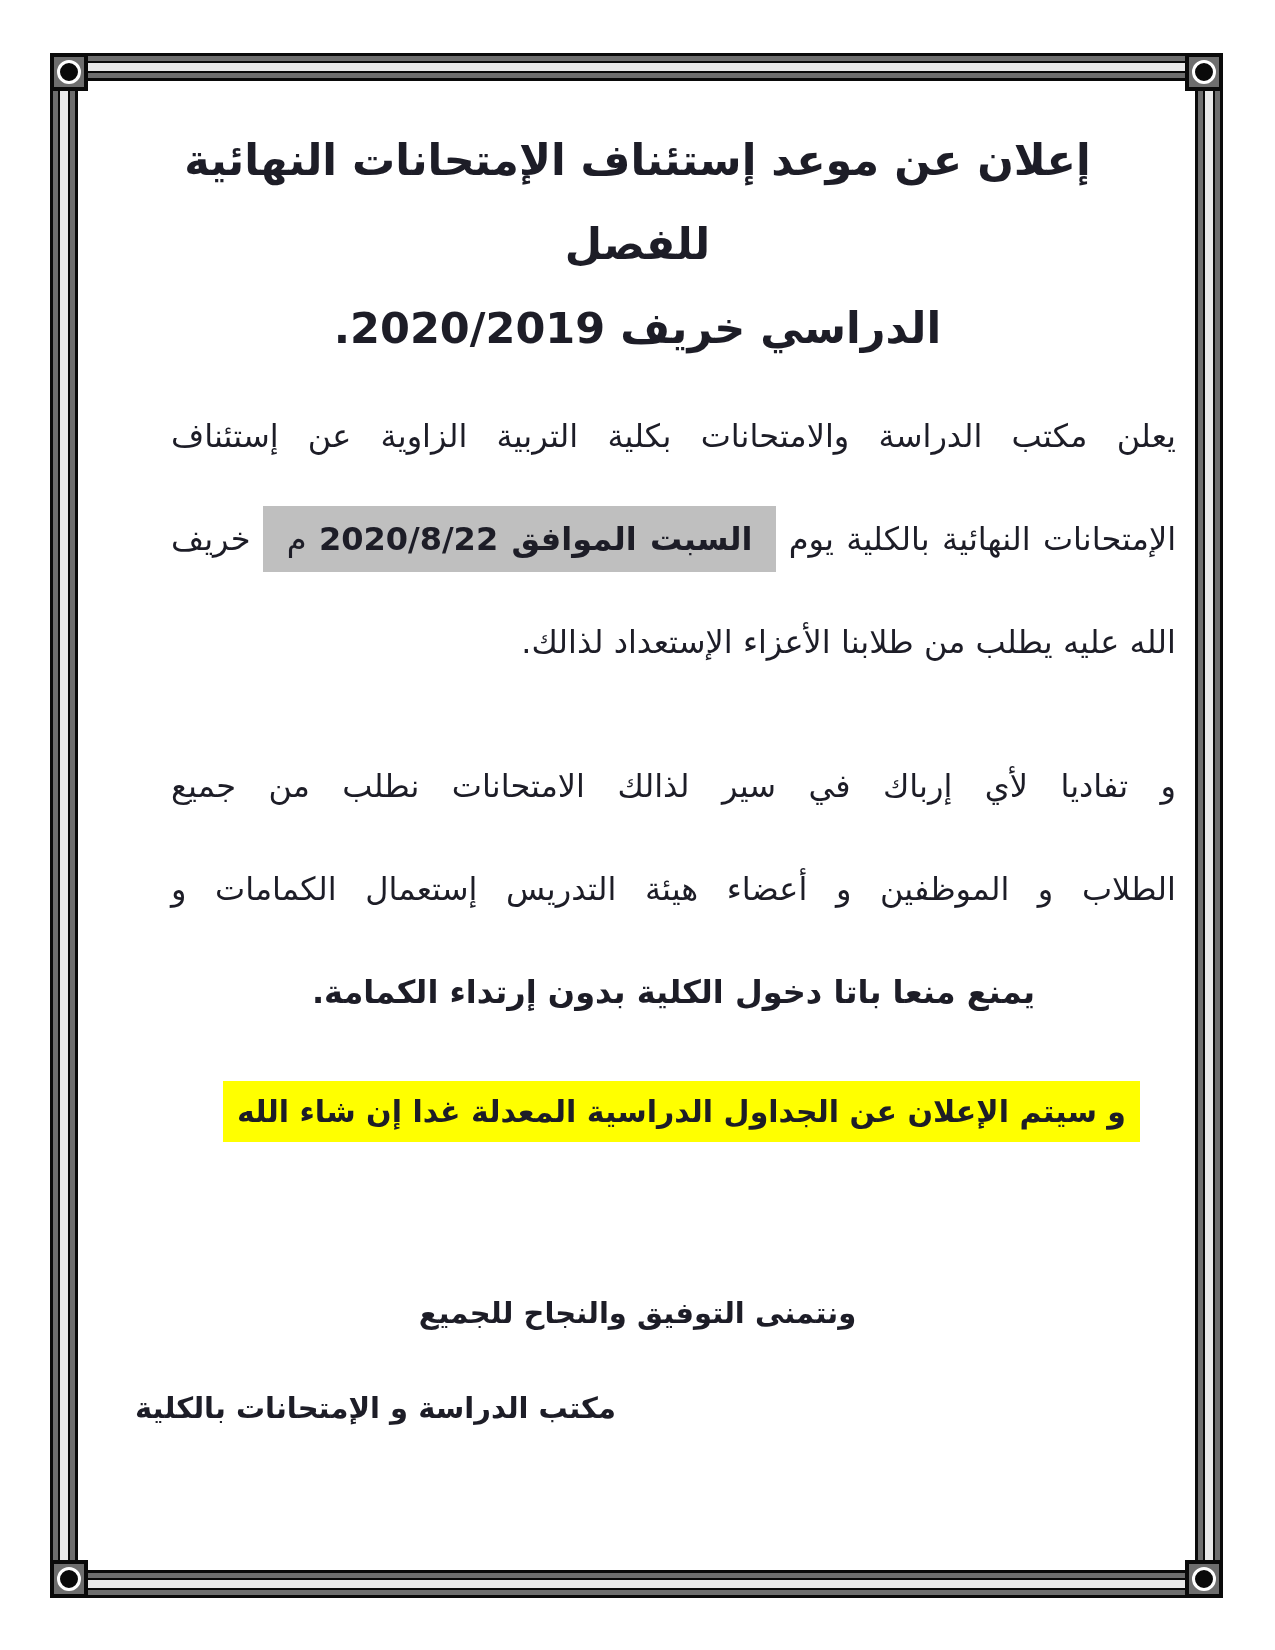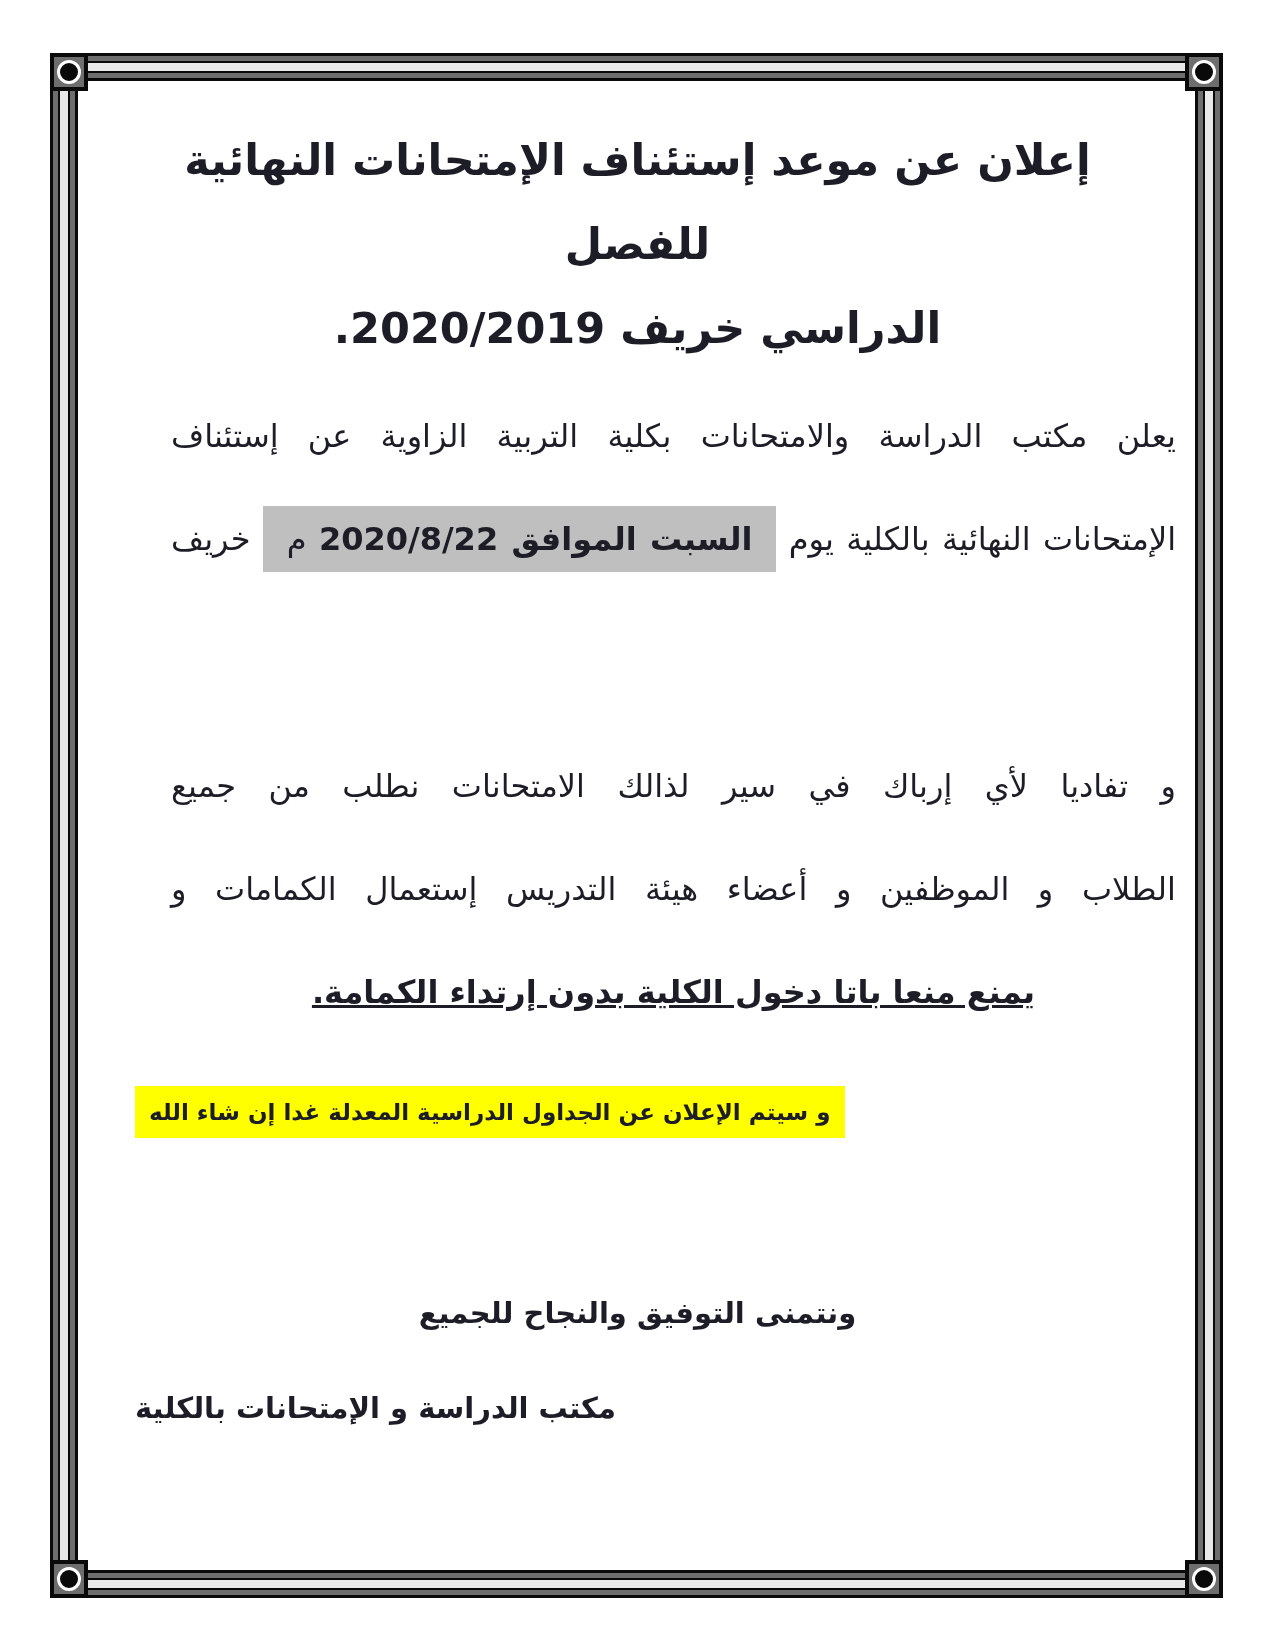--- a/index.html
+++ b/index.html
@@ -72,30 +72,30 @@
   .title{
     top:118px;
     font-size:43px; font-weight:bold;
     line-height:84px; text-align:center;
   }
   .para{ font-size:32px; line-height:103px;margin-left:36px; }
   .p1{ top:385px; }
   .p2{ top:735px; }
   .line-just{ text-align:justify; text-align-last:justify; }
   .line-right{ text-align:right; }
-  .line-center{ text-align:center;text-decoration:underline; }
+  .line-center{ text-align:center; }
   .bold{ font-weight:bold; }
 
   .hl-gray{
     background:var(--gray-highlight,#bfbfbf);
     padding:14px 24px;
   }
   .announce{
-    top:1080px; text-align:left;
-    font-size:23px; line-height:64px; font-weight:bold;
+    top:1080px; text-align:right;
+    font-size:30px; line-height:64px; font-weight:bold;
   }
   .hl-yellow{
     background:var(--yellow-highlight,#ffff00);
     padding:13px 14px;
   }
   .wishes{
     top:1283px; text-align:center;
     font-size:29px; line-height:60px; font-weight:bold;
   }
   .signature{
@@ -120,20 +120,21 @@
   </div>
 
   <div class="block title">
     <div>إعلان عن موعد إستئناف الإمتحانات النهائية للفصل</div>
     <div>الدراسي خريف 2020/2019.</div>
   </div>
 
   <div class="block para p1">
     <div class="line-just">يعلن مكتب الدراسة والامتحانات بكلية التربية الزاوية عن إستئناف</div>
     <div class="line-just"><span>الإمتحانات النهائية بالكلية يوم </span><span class="hl-gray"><span class="bold">السبت الموافق 2020/8/22</span><span> م</span></span><span> خريف</span></div>
+    <div class="line-right">الله عليه يطلب من طلابنا الأعزاء الإستعداد لذالك.</div>
   </div>
 
   <div class="block para p2">
     <div class="line-just">و تفاديا لأي إرباك في سير لذالك الامتحانات نطلب من جميع</div>
     <div class="line-just">الطلاب و الموظفين و أعضاء هيئة التدريس إستعمال الكمامات و</div>
     <div class="line-center bold">يمنع منعا باتا دخول الكلية بدون إرتداء الكمامة.</div>
   </div>
 
   <div class="block announce">
     <span class="hl-yellow">و سيتم الإعلان عن الجداول الدراسية المعدلة غدا إن شاء الله</span>

